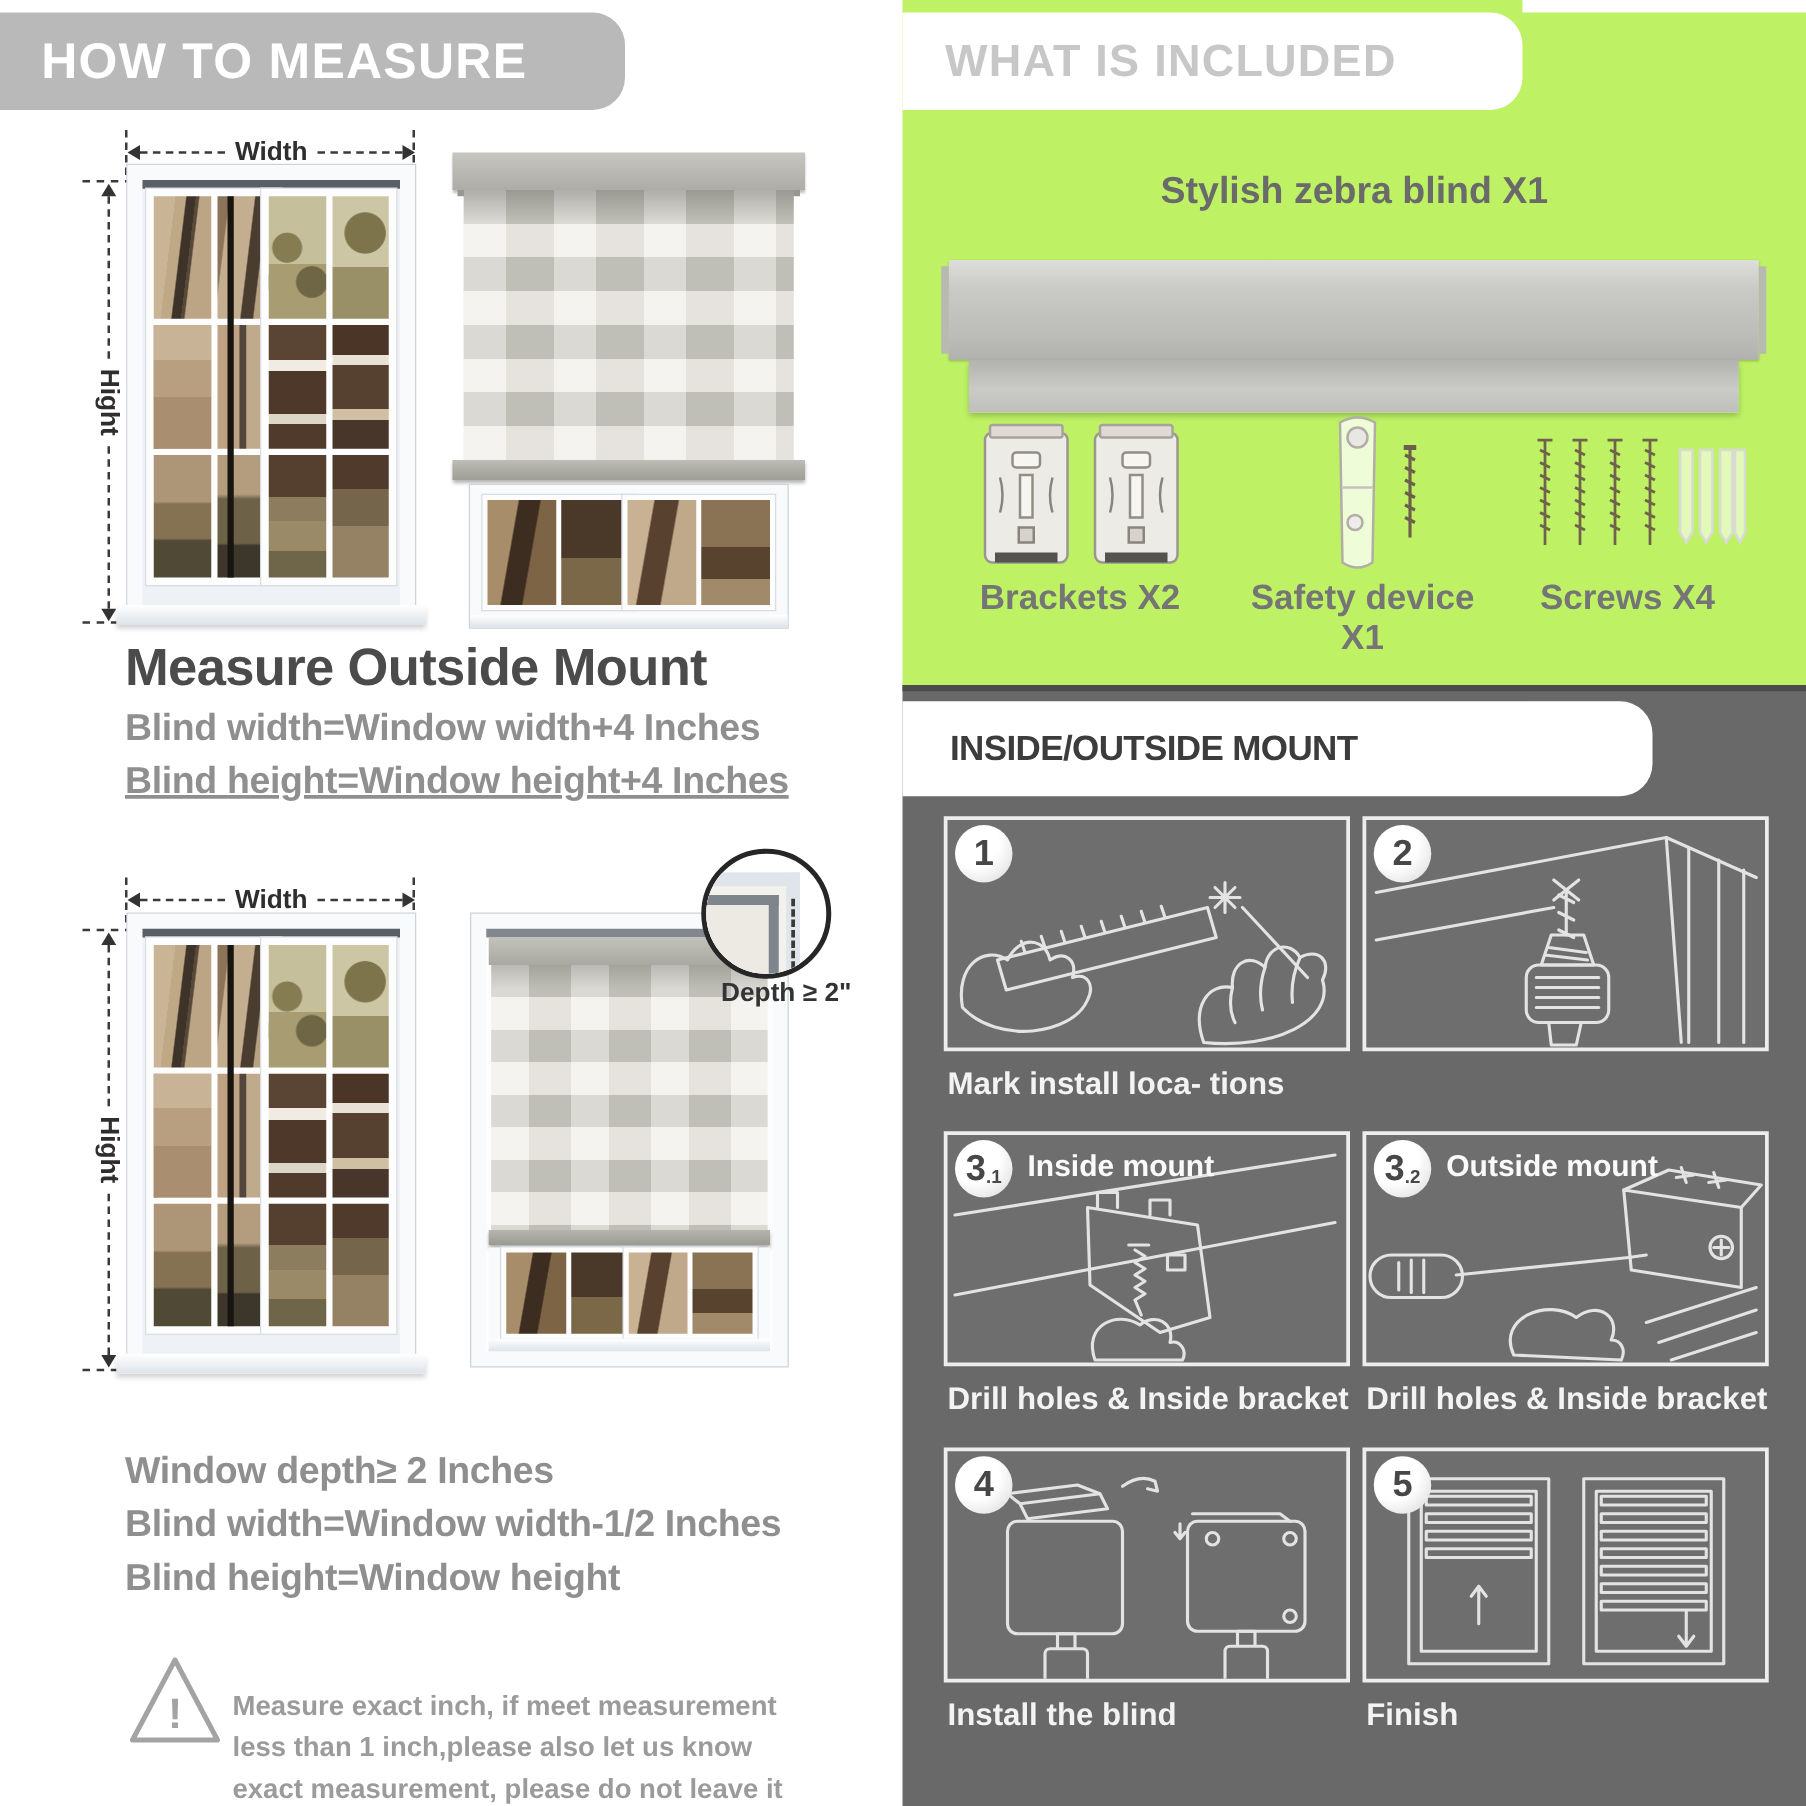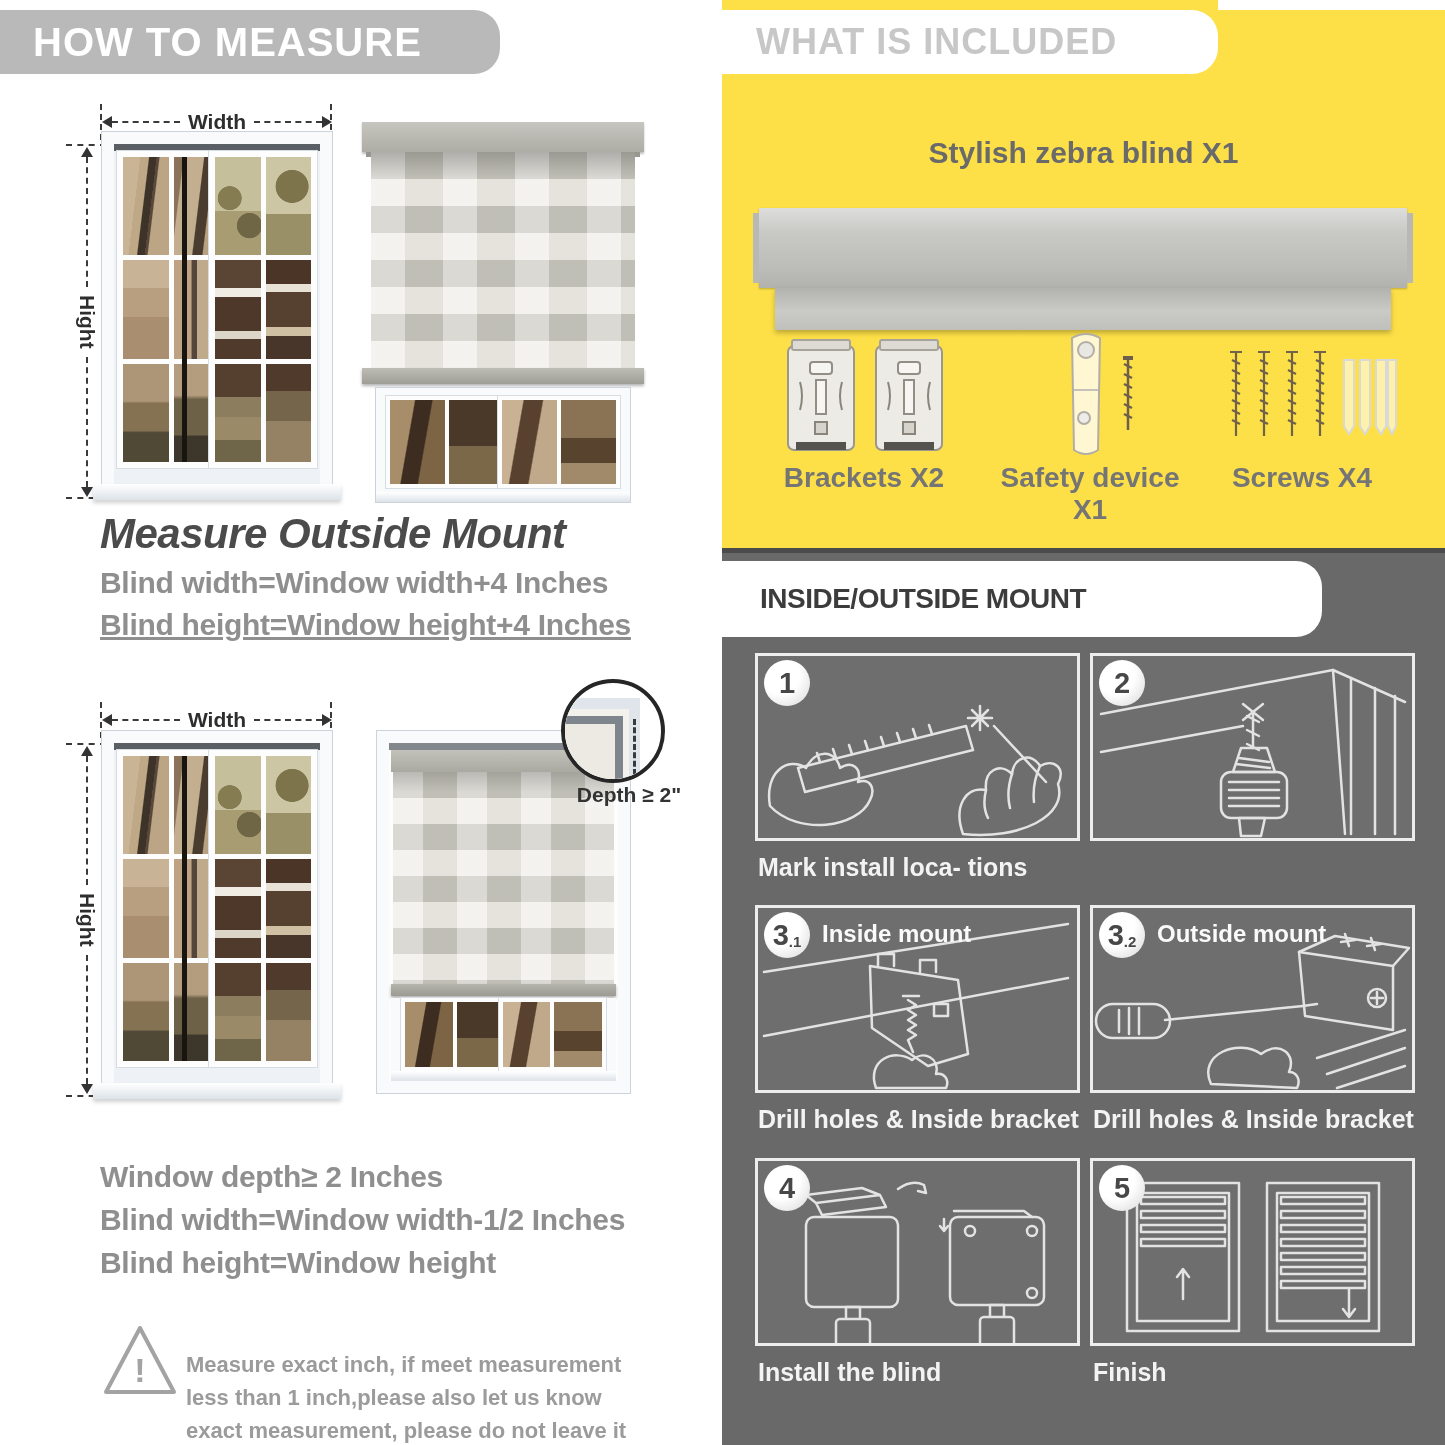--- a/index.html
+++ b/index.html
@@ -1,20 +1,20 @@
 <!DOCTYPE html>
 <html><head>
 <meta charset="utf-8">
 <style>
   html,body{margin:0;padding:0;background:#fff;}
   #canvas{position:relative;width:1445px;height:1445px;background:#fff;overflow:hidden;
           font-family:"Liberation Sans", sans-serif;}
   
   .abs{position:absolute;}
-  .hdr-box{position:absolute;height:64px;border-radius:0 26px 26px 0;display:flex;align-items:center;}
+  .hdr-box{position:absolute;height:78px;border-radius:0 26px 26px 0;display:flex;align-items:center;}
   
   .left-header{left:0;top:10px;width:500px;background:#b9b9b9;}
   .left-header span{color:#fff;font-size:40px;font-weight:800;letter-spacing:1px;padding-left:33px;}
   .h1-dark{position:absolute;color:#4b4b4b;font-size:42px;font-weight:800;letter-spacing:-0.5px;}
   .p-gray{position:absolute;color:#8f8f8f;font-size:30px;font-weight:700;letter-spacing:-0.3px;}
   
   .h-arrow{position:absolute;display:flex;align-items:center;height:20px;}
   .h-arrow .dash{flex:1;border-top:2px dashed #3a3a3a;height:0;}
   .h-arrow .lbl{padding:0 8px;font-size:21px;font-weight:700;color:#2e2e2e;}
   .ah{width:0;height:0;border-style:solid;}
@@ -94,21 +94,21 @@
              background:#fff;overflow:hidden;z-index:5;}
   .mag-frame{position:absolute;left:-12%;top:16%;right:22%;bottom:-12%;
              border-top:11px solid #dfe5ea;border-right:11px solid #dfe5ea;background:#f2f1ec;}
   .mag-l{position:absolute;left:-12%;top:34%;right:40%;bottom:-12%;
          border-top:8px solid #7f858c;border-right:8px solid #7f858c;background:#eceae2;}
   .mag-dash{position:absolute;right:26%;top:38%;bottom:4%;border-left:3px dashed #3a3a3a;}
   .depth-lbl{position:absolute;font-size:21px;font-weight:800;color:#333;}
   
   .warn-text{position:absolute;color:#9b9b9b;font-size:22px;font-weight:600;line-height:33px;margin-top:25px;}
   
-  .right-top{left:722px;top:0;width:723px;height:548px;background:#fde047;}
+  .right-top{left:722px;top:0;width:723px;height:548px;background:#bef264;}
   .white-corner{position:absolute;left:496px;top:0;right:0;height:10px;background:#fff;}
   .inc-header{left:0;top:10px;width:496px;background:#fff;}
   .inc-header span{color:#c7c7c7;font-size:36px;font-weight:800;letter-spacing:1px;padding-left:34px;}
   .blind-title{position:absolute;left:0;right:0;top:136px;text-align:center;
                color:#6a6a6a;font-size:30px;font-weight:800;}
   .cas-main{position:absolute;left:37px;top:208px;width:648px;height:80px;
             background:linear-gradient(180deg,#dddddb 0,#c9cac6 30%,#bcbdb9 75%,#b1b2ae 100%);
             box-shadow:0 1px 2px rgba(0,0,0,.25);}
   .cas-main::before{content:'';position:absolute;left:-6px;top:5px;width:6px;height:70px;background:#b8b9b5;}
   .cas-main::after{content:'';position:absolute;right:-6px;top:5px;width:6px;height:70px;background:#b8b9b5;}
@@ -193,21 +193,21 @@
           <div class="pane"></div>
       </div>
       <div class="mini-sash msr">
         <div class="pane"></div>
           <div class="pane"></div>
       </div>
       <div class="sill2"></div>
     </div>
   </div>
 
-  <div class="h1-dark" style="left:100px;top:510px;font-style:italic;">Measure Outside Mount</div>
+  <div class="h1-dark" style="left:100px;top:510px;">Measure Outside Mount</div>
   <div class="p-gray" style="left:100px;top:566px;">Blind width=Window width+4 Inches</div>
   <div class="p-gray" style="left:100px;top:608px;text-decoration:underline;">Blind height=Window height+4 Inches</div>
 
   <div class="tick-v" style="left:100px;top:702px;"></div>
   <div class="tick-v" style="left:330px;top:702px;"></div>
   <div class="h-arrow" style="left:102px;top:710px;width:230px;">
     <div class="ah l"></div>
     <div class="dash"></div>
     <div class="lbl">Width</div>
     <div class="dash"></div>

